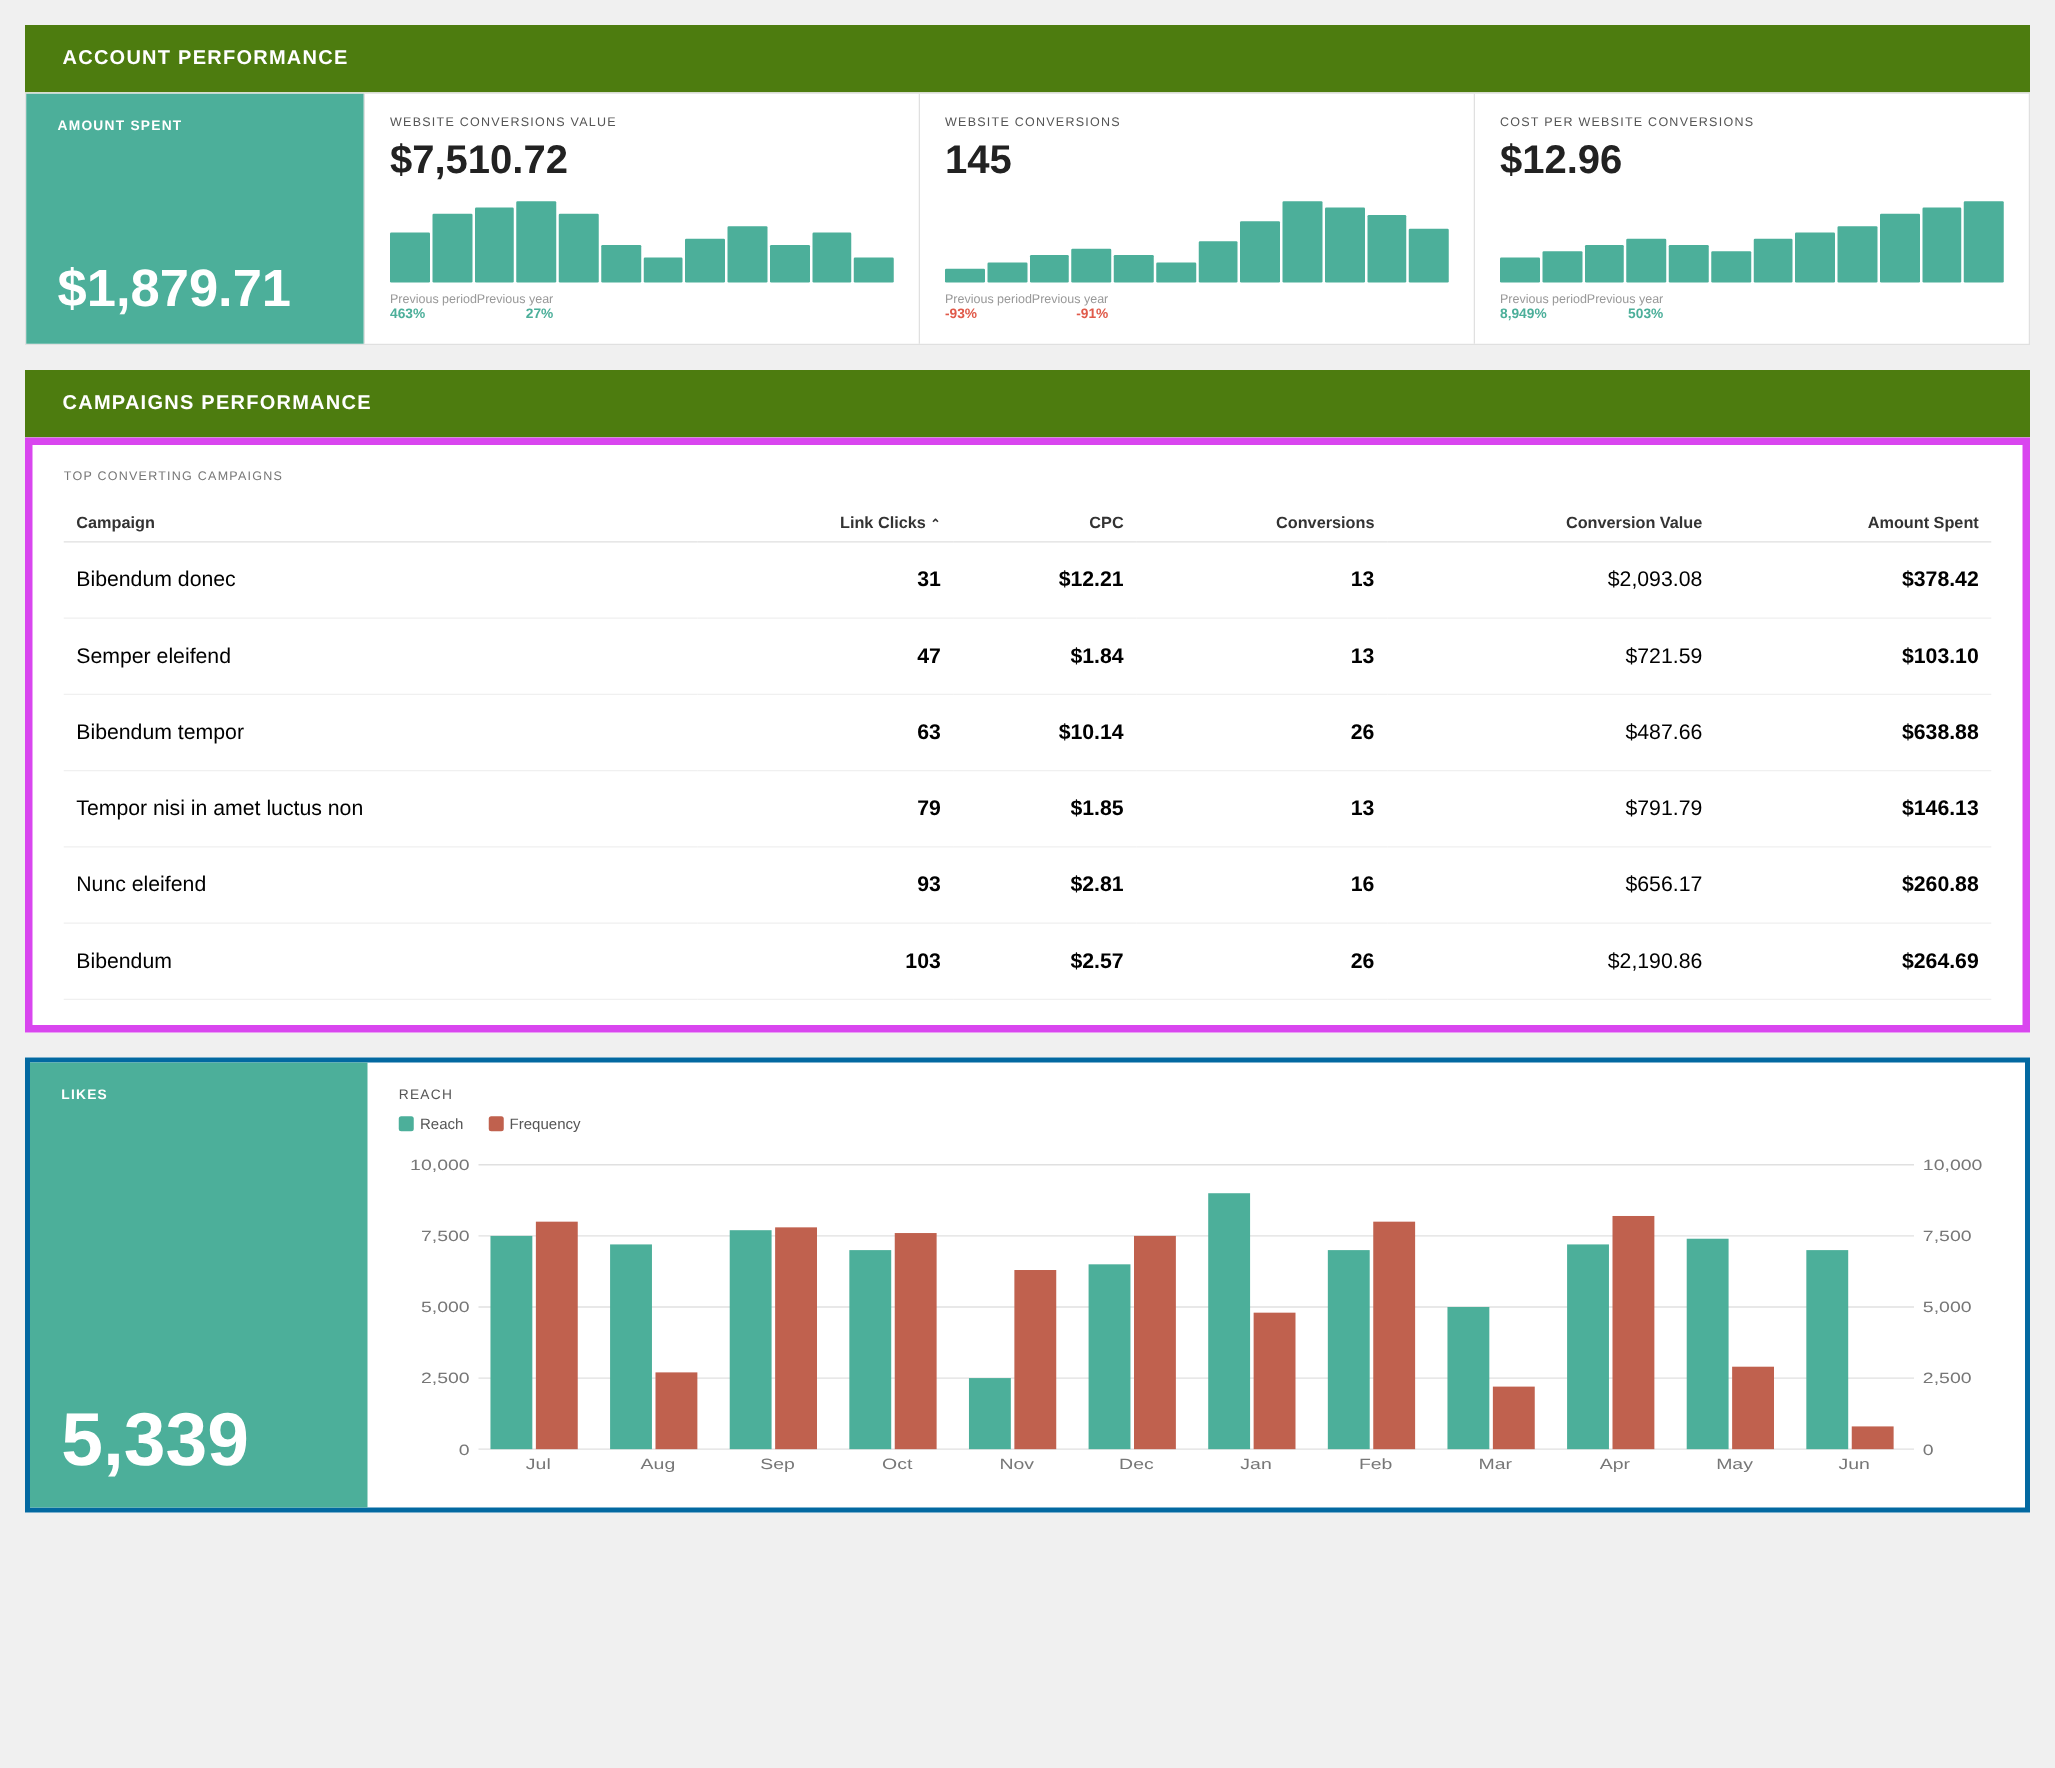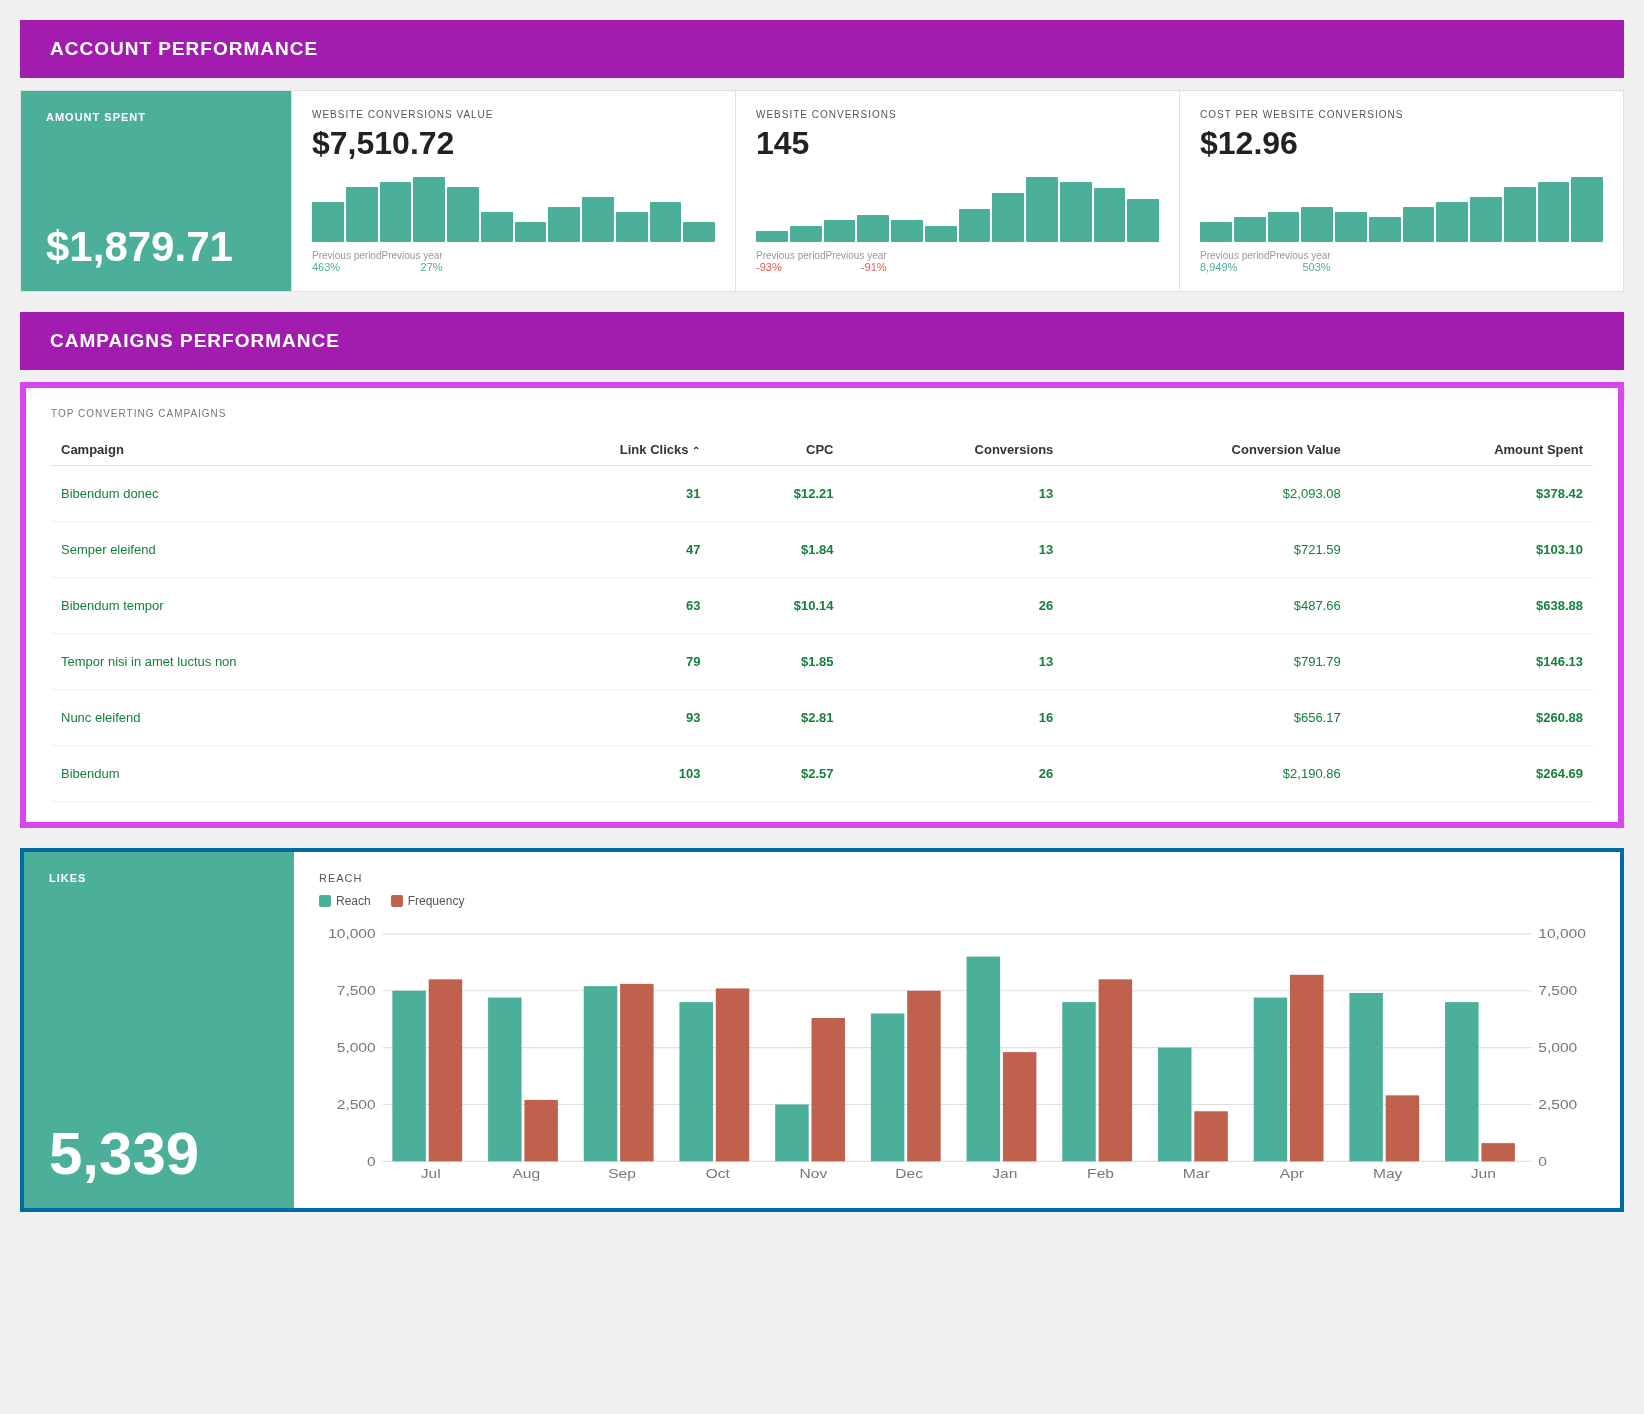--- a/index.html
+++ b/index.html
@@ -1,25 +1,25 @@
 <!DOCTYPE html>
 <html><head>
   <meta charset="utf-8">
   <style>
     * { box-sizing: border-box; margin: 0; padding: 0; }
     body { font-family: Arial, sans-serif; background: #f0f0f0; color: #333; font-size: 13px; }
 
     .section-header {
-      background: #a21caf;
+      background: #4d7c0f;
       color: #fff;
       padding: 18px 30px;
-      font-size: 19px;
-      font-weight: bold;
-      letter-spacing: 1px;
-      margin-bottom: 12px;
+      font-size: 16px;
+      font-weight: bold;
+      letter-spacing: 1px;
+      margin-bottom: 0;
     }
 
     .card-row {
       display: flex;
       background: #fff;
       border: 1px solid #e0e0e0;
     }
 
     
     .account-section { margin: 20px; }
@@ -81,21 +81,21 @@
       border-radius: 1px;
     }
     .metric-footer {
       display: flex;
       justify-content: flex-start;
       font-size: 10px;
       color: #999;
     }
     .metric-footer-val {
       font-size: 11px;
-      font-weight: normal;
+      font-weight: bold;
     }
 
     
     .campaigns-section { margin: 20px; }
     .campaigns-table-container {
       background: #fff;
       border: 6px solid #d946ef;
       padding: 20px 25px;
     }
     .table-subtitle {
@@ -114,22 +114,22 @@
       padding: 8px 10px;
       font-size: 13px;
       font-weight: bold;
       color: #333;
       border-bottom: 1px solid #e0e0e0;
     }
     th:first-child { text-align: left; }
     td {
       text-align: right;
       padding: 20px 10px;
-      font-size: 13px;
-      color: #15803d;
+      font-size: 17px;
+      color: #000000;
       border-bottom: 1px solid #f0f0f0;
     }
     td:first-child { text-align: left; }
     td:nth-child(2), td:nth-child(3), td:nth-child(4) { font-weight: bold; }
     td:last-child { font-weight: bold; }
 
     
     .bottom-section { margin: 20px; }
     .bottom-row {
       display: flex;

